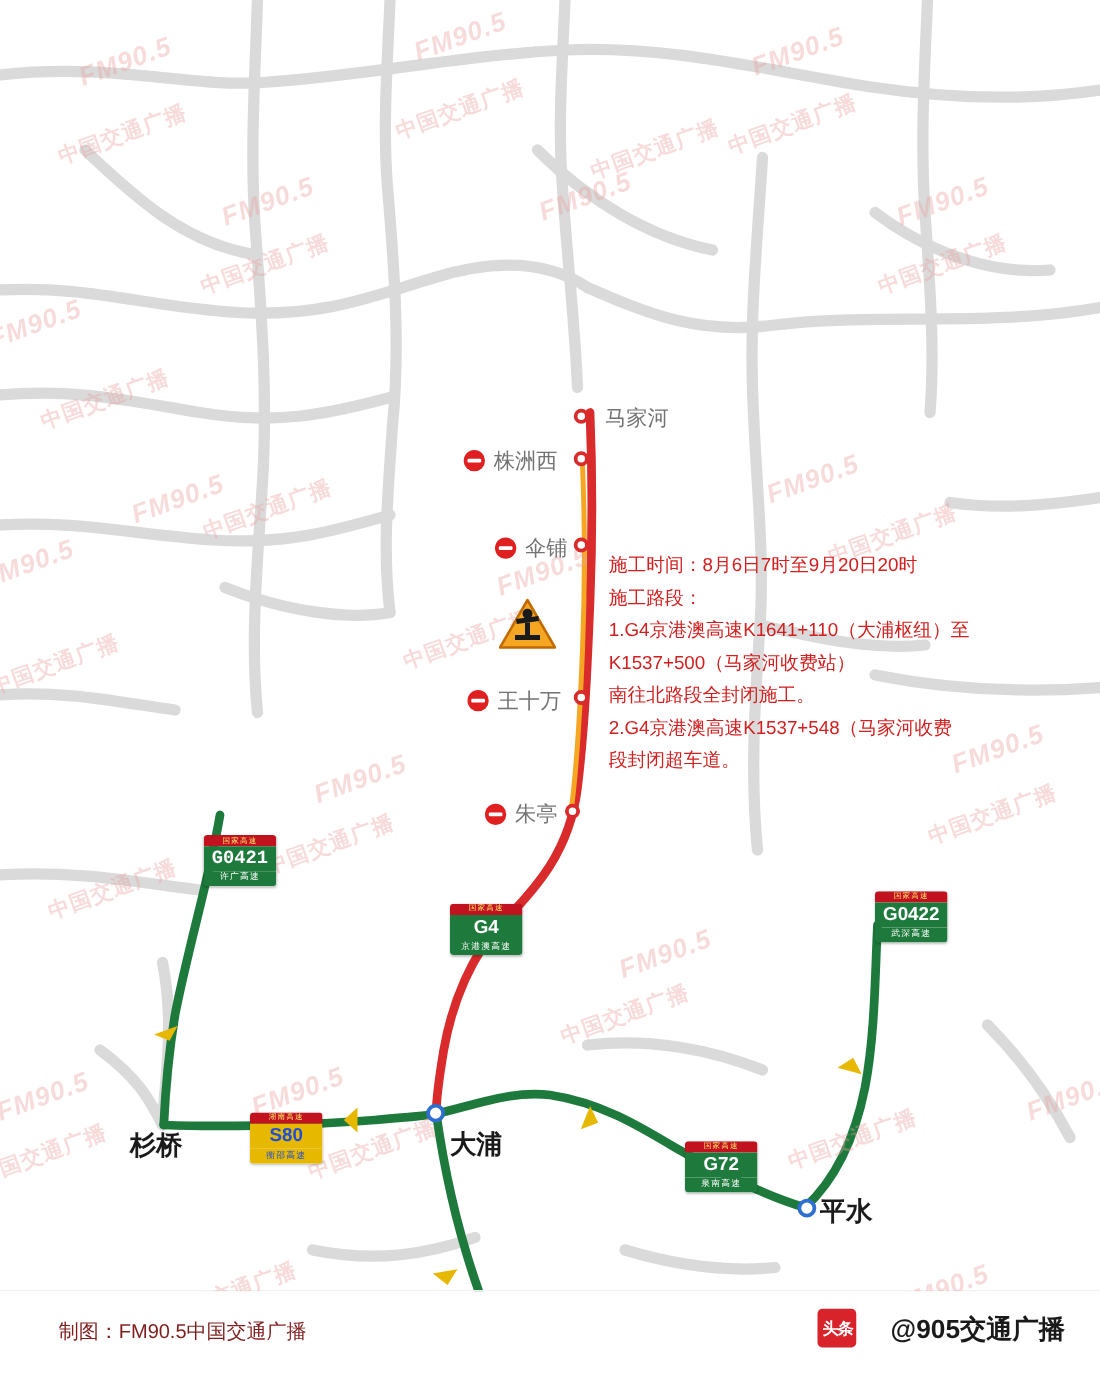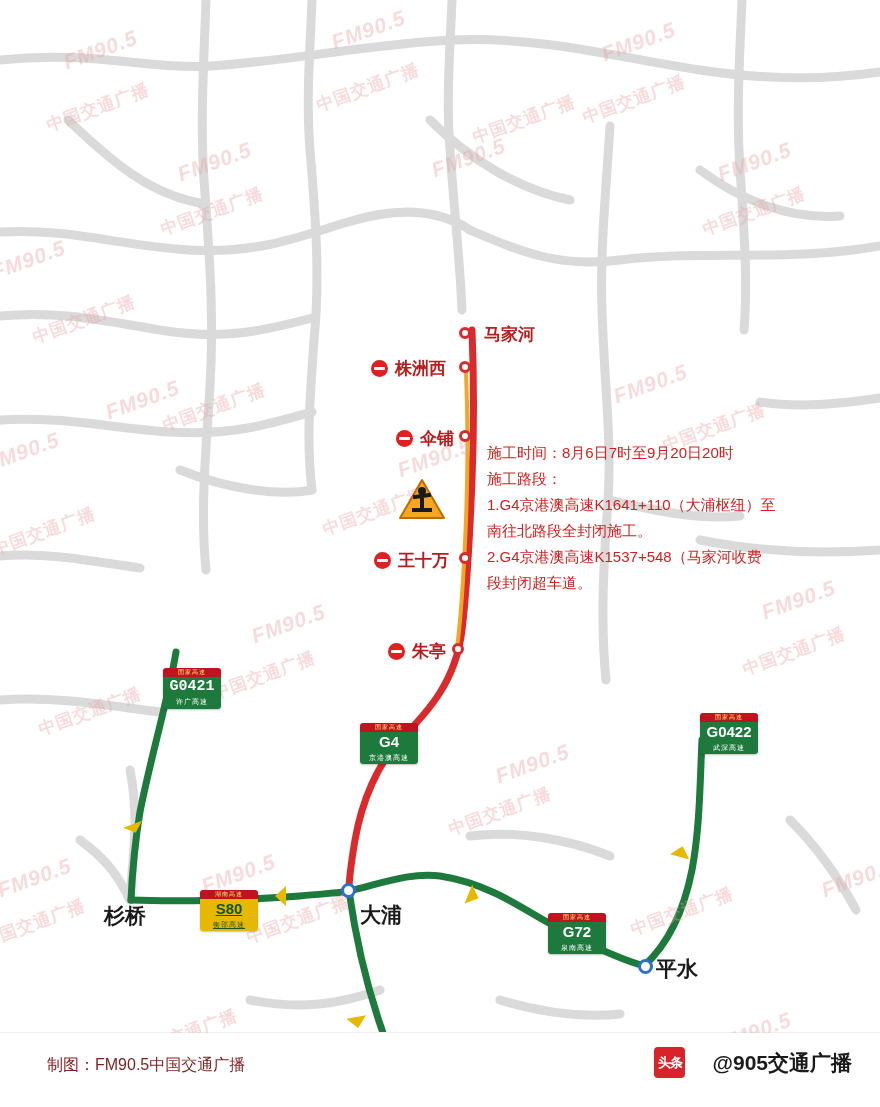--- a/index.html
+++ b/index.html
@@ -47,22 +47,22 @@
     z-index: 20;
     white-space: nowrap;
   }
   .city-label {
     font-size: 21px;
     font-weight: bold;
     color: #1a1a1a;
   }
   .poi-label {
     font-size: 17px;
-    font-weight: bold;
-    color: #b91c1c;
+    font-weight: normal;
+    color: #737373;
   }
   .closed-marker {
     position: absolute;
     z-index: 21;
     width: 17px;
     height: 17px;
     border-radius: 50%;
     background: #e02020;
     box-shadow: 0 0 0 1px #ffffff;
   }
@@ -117,22 +117,21 @@
   .shield .bot {
     background: #1e7a3c;
     color: #ffffff;
     font-size: 7px;
     line-height: 11px;
     letter-spacing: 1px;
     padding-bottom: 1px;
   }
   .shield.yellow .mid, .shield.yellow .bot {
     background: #e6b800;
-    color: #14532d;
-    text-decoration: underline;
+    color: #1d4ed8;
   }
   .shield.yellow .top { background: #c1121f; color: #ffe96b; }
 
   .info-box {
     position: absolute;
     z-index: 25;
     left: 487px;
     top: 440px;
     width: 300px;
     color: #d22020;
@@ -372,20 +371,21 @@
     <rect x="14" y="16" width="18" height="4" fill="#1a1a1a" transform="rotate(-8 23 18)"></rect>
     <circle cx="23" cy="13" r="4" fill="#1a1a1a"></circle>
     <rect x="21" y="20" width="4" height="13" fill="#1a1a1a"></rect>
     <rect x="13" y="30" width="20" height="4" fill="#1a1a1a"></rect>
   </svg>
 
   <div class="info-box">
     <div>施工时间：8月6日7时至9月20日20时</div>
     <div>施工路段：</div>
     <div>1.G4京港澳高速K1641+110（大浦枢纽）至</div>
+    <div>K1537+500（马家河收费站）</div>
     <div>南往北路段全封闭施工。</div>
     <div>2.G4京港澳高速K1537+548（马家河收费</div>
     <div>段封闭超车道。</div>
   </div>
 
   <div class="sep-line"></div>
 
   <div class="footer">
     <div class="credit">制图：FM90.5中国交通广播</div>
     <div class="toutiao">

